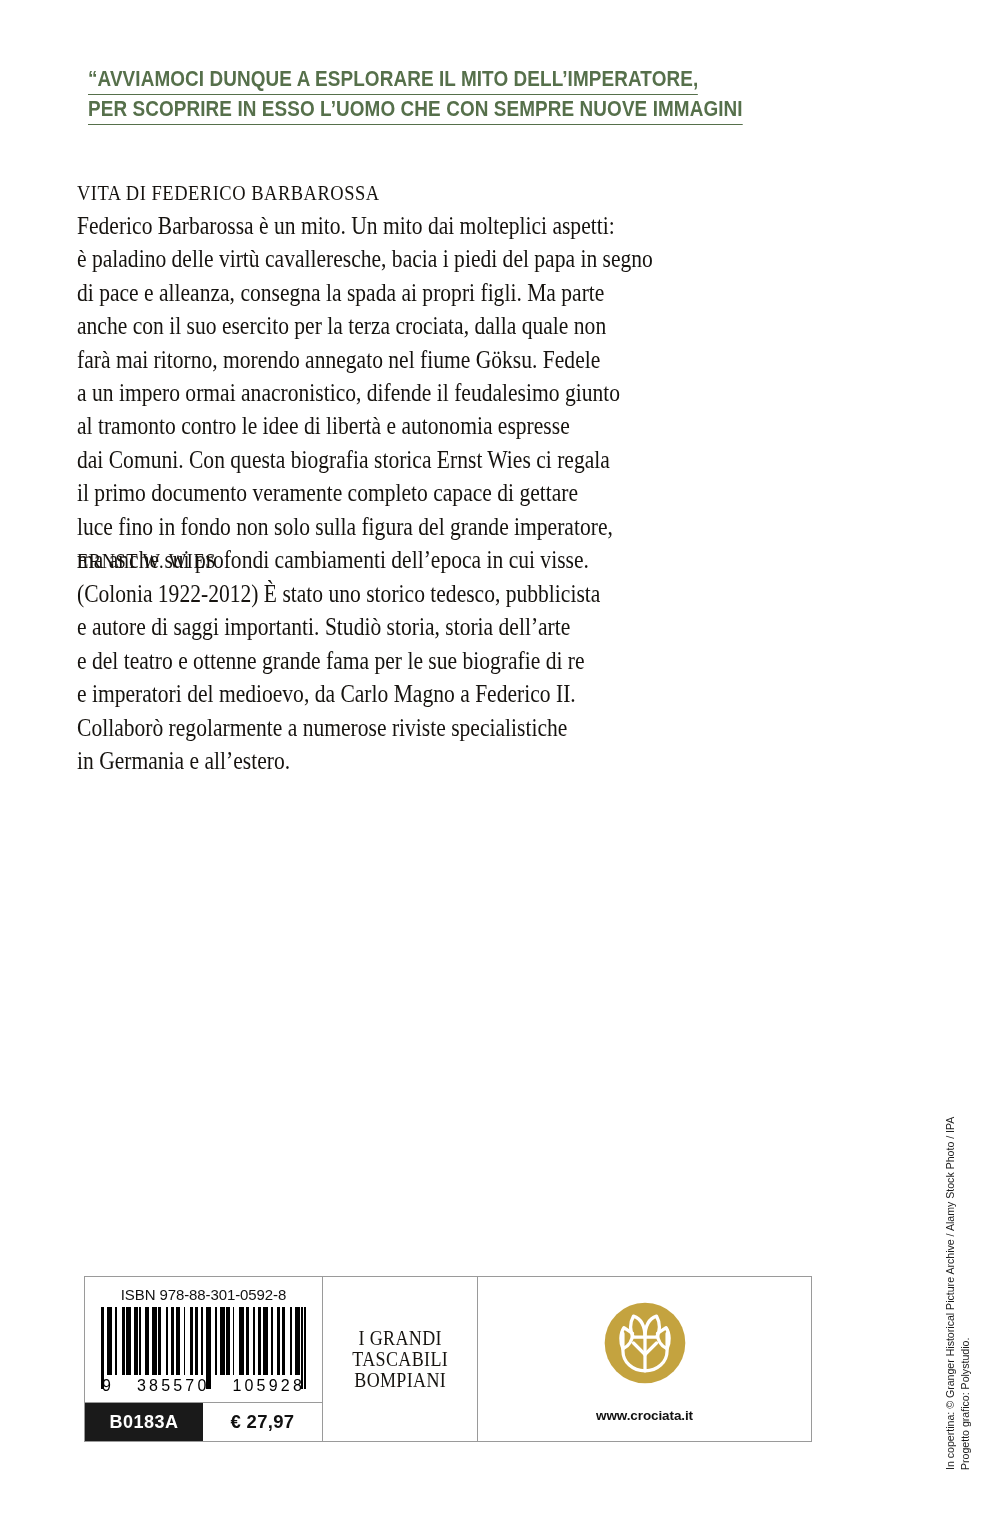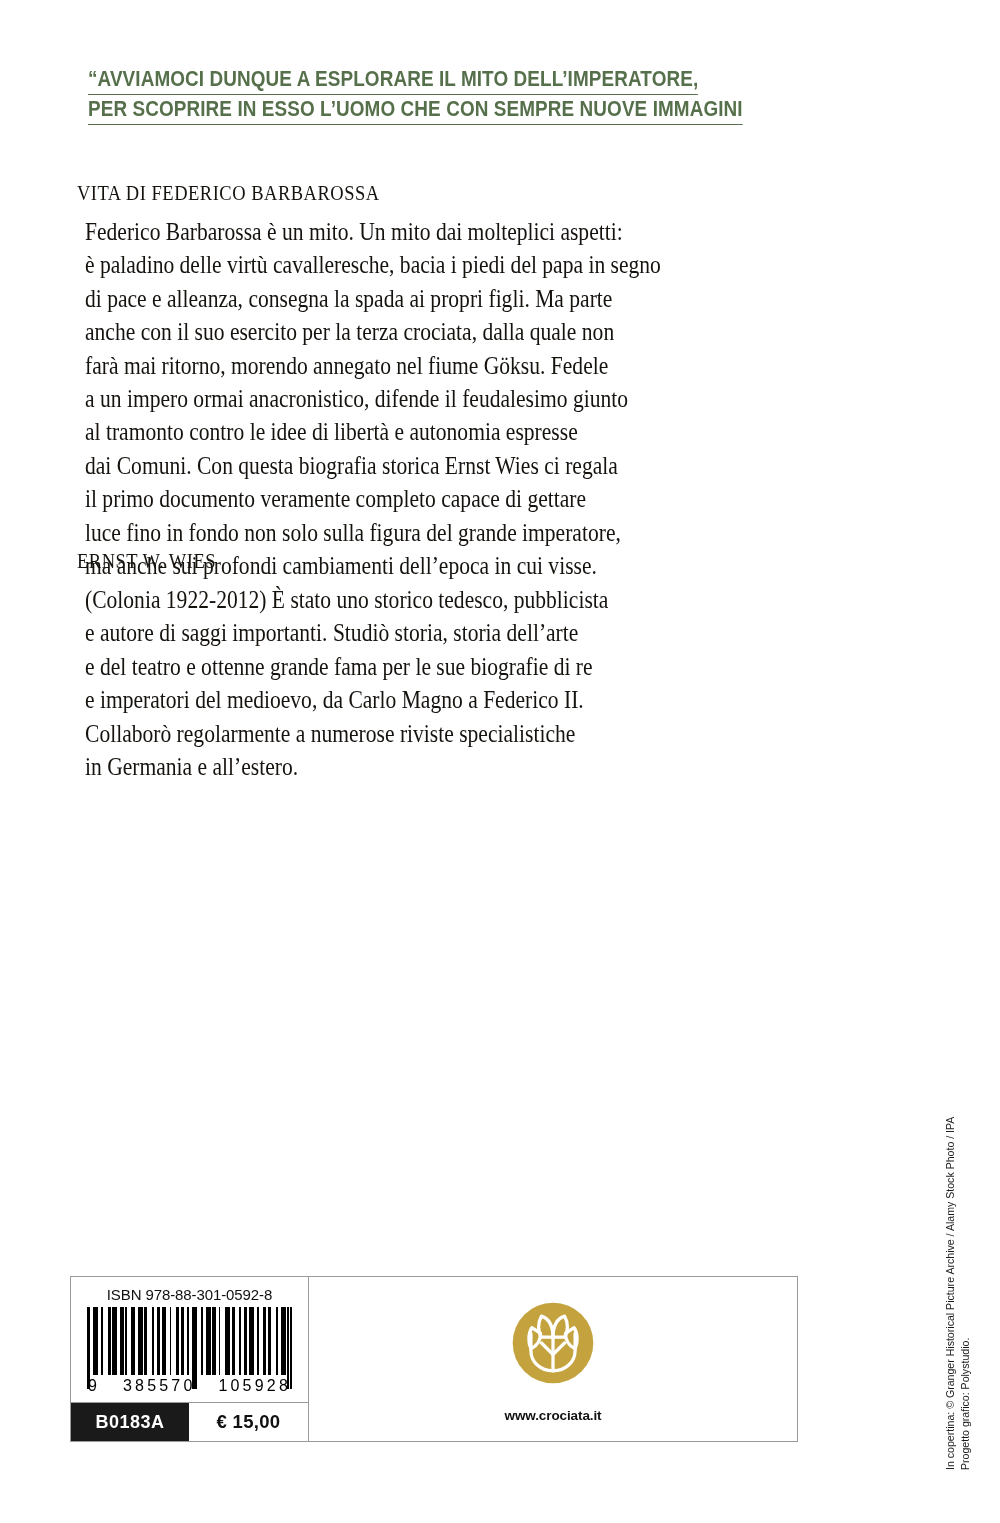--- a/index.html
+++ b/index.html
@@ -59,21 +59,21 @@
     transform: scaleX(0.86);
     transform-origin: left center;
     white-space: nowrap;
     margin: 0 0 2px 0;
   }
   .block-para {
     font-family: "Liberation Serif", "DejaVu Serif", serif;
     font-size: 24.5px;
     line-height: 33.4px;
     color: #16130f;
-    margin: 8px;
+    margin: 0;
   }
   .block-para .ln {
     display: block;
     transform: scaleX(0.88);
     transform-origin: left center;
     white-space: nowrap;
   }
 
   
   .credits {
@@ -92,21 +92,21 @@
     line-height: 14.5px;
     color: #1a1a1a;
     transform: scaleX(0.92);
     transform-origin: left top;
     white-space: nowrap;
   }
 
   
   .bottom-bar {
     position: absolute;
-    left: 70px;
+    left: 84px;
     top: 1276px;
     width: 728px;
     height: 166px;
     display: flex;
     border: 1px solid #9a9a9a;
     box-sizing: border-box;
     background: #fff;
   }
   .cell {
     position: relative;
@@ -342,24 +342,31 @@
           <i class="tall" style="width: 1.5969px;"></i>
         </div>
       <div class="barcode-digits">
         <span>9</span>
         <span>385570</span>
         <span>105928</span>
       </div>
     </div>
     <div class="price-row">
       <div class="code-box">B0183A</div>
-      <div class="price-box">€ 15,00</div>
+      <div class="price-box">€ 27,97</div>
     </div>
   </div>
 
+  <div class="cell cell-imprint">
+    <div class="imprint-lines">
+      <span>I  GRANDI</span>
+      <span>TASCABILI</span>
+      <span>BOMPIANI</span>
+    </div>
+  </div>
 
   <div class="cell cell-logo">
     <div class="logo-art">
       <svg width="96" height="96" viewBox="0 0 100 100">
         <circle cx="50" cy="50" r="42" fill="#c4a33f"></circle>
         <g fill="none" stroke="#ffffff" stroke-width="3.4" stroke-linejoin="round" stroke-linecap="round">
           <path d="M50 44 C50 30 44 24 38 22 C34 29 34 38 38 44 Z"></path>
           <path d="M50 44 C50 30 56 24 62 22 C66 29 66 38 62 44 Z"></path>
           <path d="M28 34 C24 40 24 50 27 56 C33 53 37 47 37 40 Z"></path>
           <path d="M72 34 C76 40 76 50 73 56 C67 53 63 47 63 40 Z"></path>

